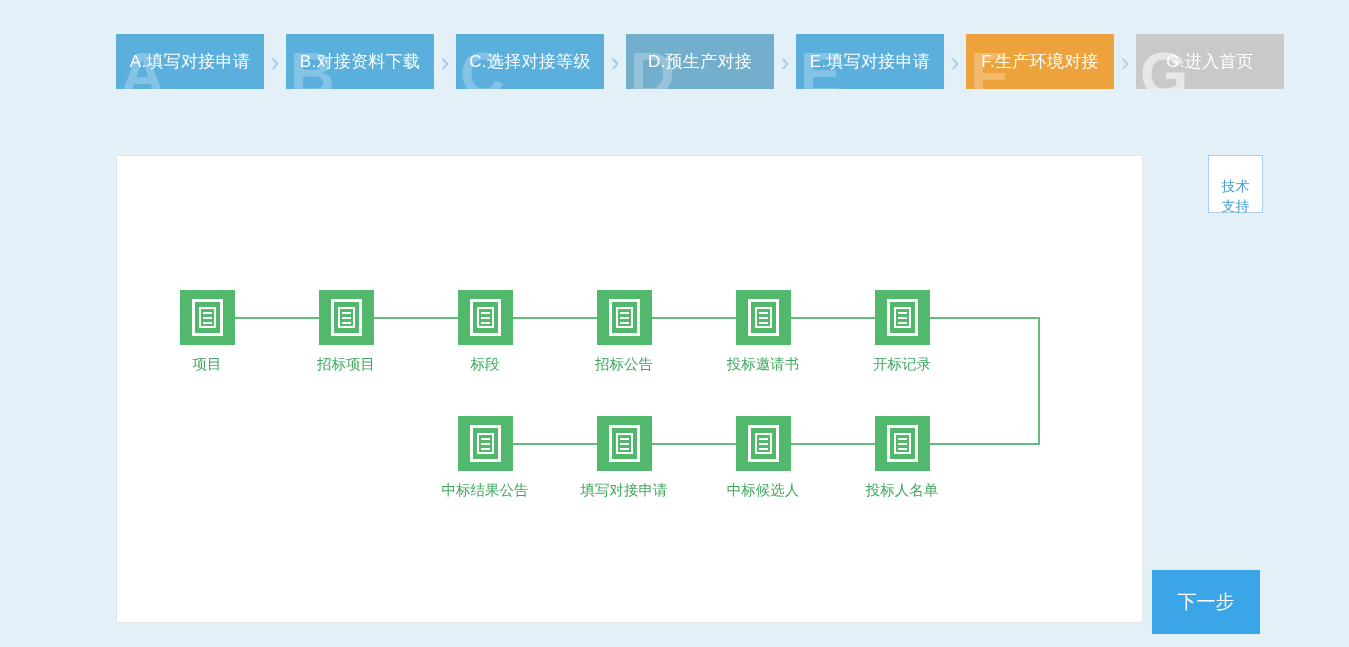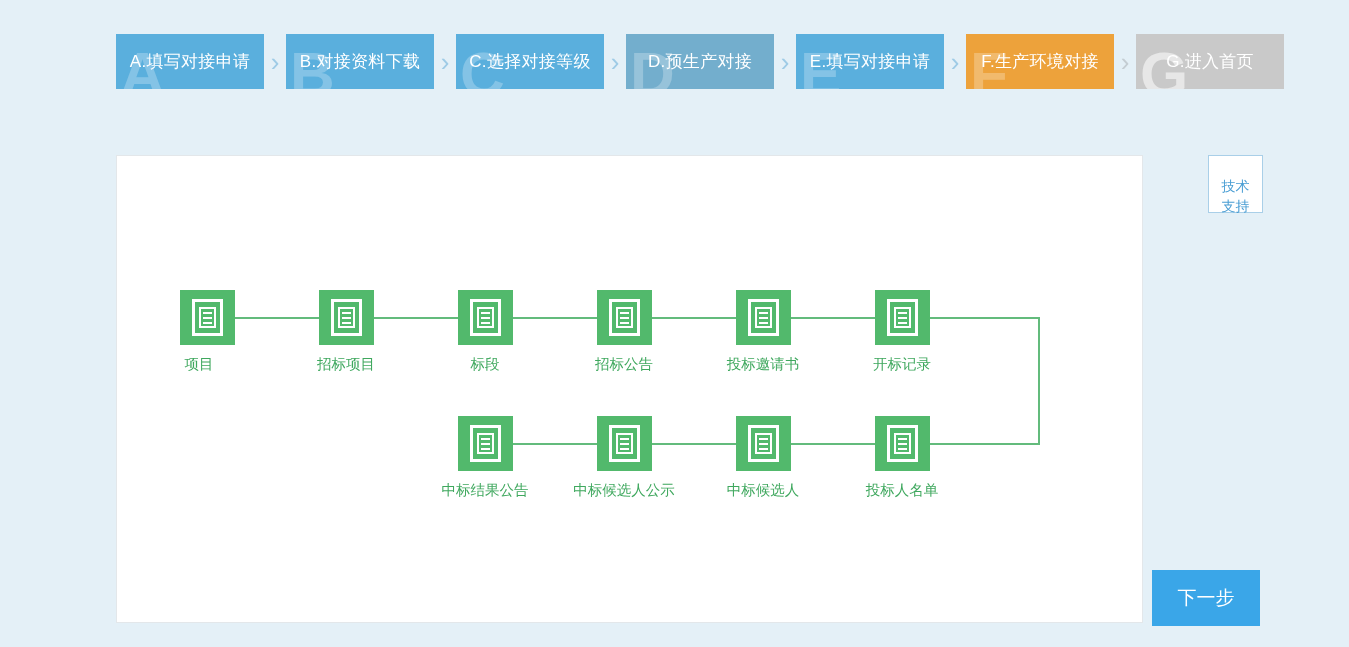--- a/index.html
+++ b/index.html
@@ -179,21 +179,21 @@
     width: 2px;
     background: #63bb7c;
   }
 
   
   .next-btn {
     position: absolute;
     left: 1152px;
     top: 570px;
     width: 108px;
-    height: 56px;
+    height: 64px;
     background: #3aa6e8;
     color: #ffffff;
     font-size: 19px;
     display: flex;
     align-items: center;
     justify-content: center;
     cursor: pointer;
     border: none;
     font-family: inherit;
   }
@@ -269,21 +269,21 @@
     <div class="hline" style="left:535px; top:287px; width:85px;"></div>
     <div class="hline" style="left:674px; top:287px; width:85px;"></div>
 
     <div class="node" style="left:63px; top:134px;">
       <span class="doc">
           <i class="ln l1"></i>
           <i class="ln l2"></i>
           <i class="ln l3"></i>
         </span>
     </div>
-    <div class="nlabel" style="left:82px; top:199px;">项目</div>
+    <div class="nlabel" style="left:90px; top:199px;">项目</div>
 
     <div class="node" style="left:202px; top:134px;">
       <span class="doc">
           <i class="ln l1"></i>
           <i class="ln l2"></i>
           <i class="ln l3"></i>
         </span>
     </div>
     <div class="nlabel" style="left:229px; top:199px;">招标项目</div>
 
@@ -332,21 +332,21 @@
     </div>
     <div class="nlabel" style="left:368px; top:325px;">中标结果公告</div>
 
     <div class="node" style="left:480px; top:260px;">
       <span class="doc">
           <i class="ln l1"></i>
           <i class="ln l2"></i>
           <i class="ln l3"></i>
         </span>
     </div>
-    <div class="nlabel" style="left:507px; top:325px;">中标候选人公示</div>
+    <div class="nlabel" style="left:507px; top:325px;">填写对接申请</div>
 
     <div class="node" style="left:619px; top:260px;">
       <span class="doc">
           <i class="ln l1"></i>
           <i class="ln l2"></i>
           <i class="ln l3"></i>
         </span>
     </div>
     <div class="nlabel" style="left:646px; top:325px;">中标候选人</div>
 

